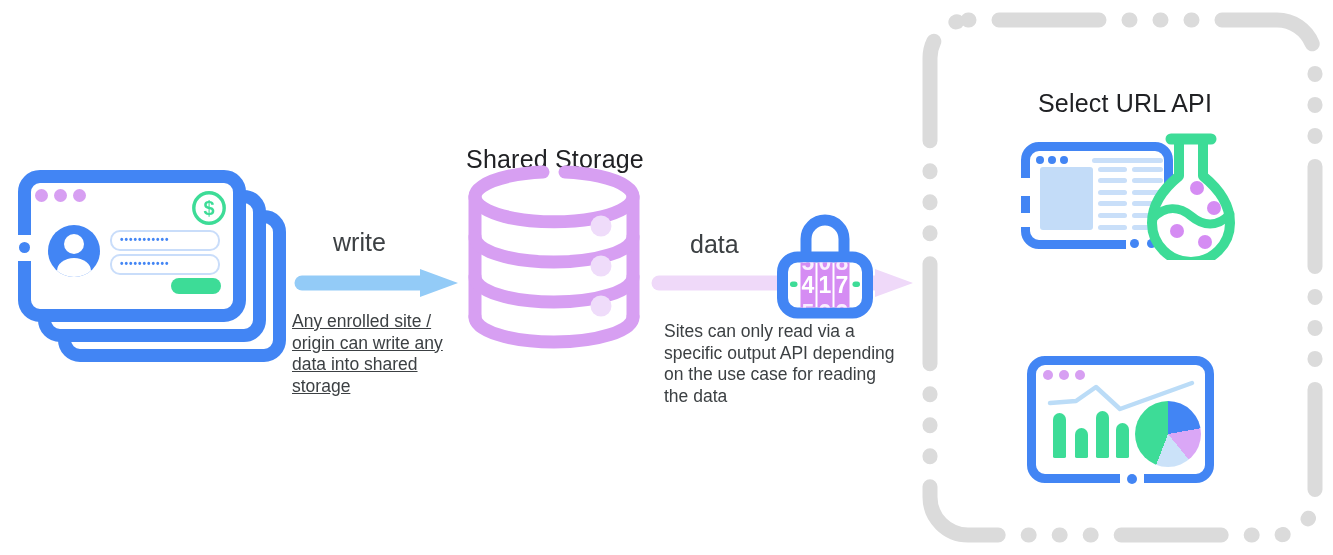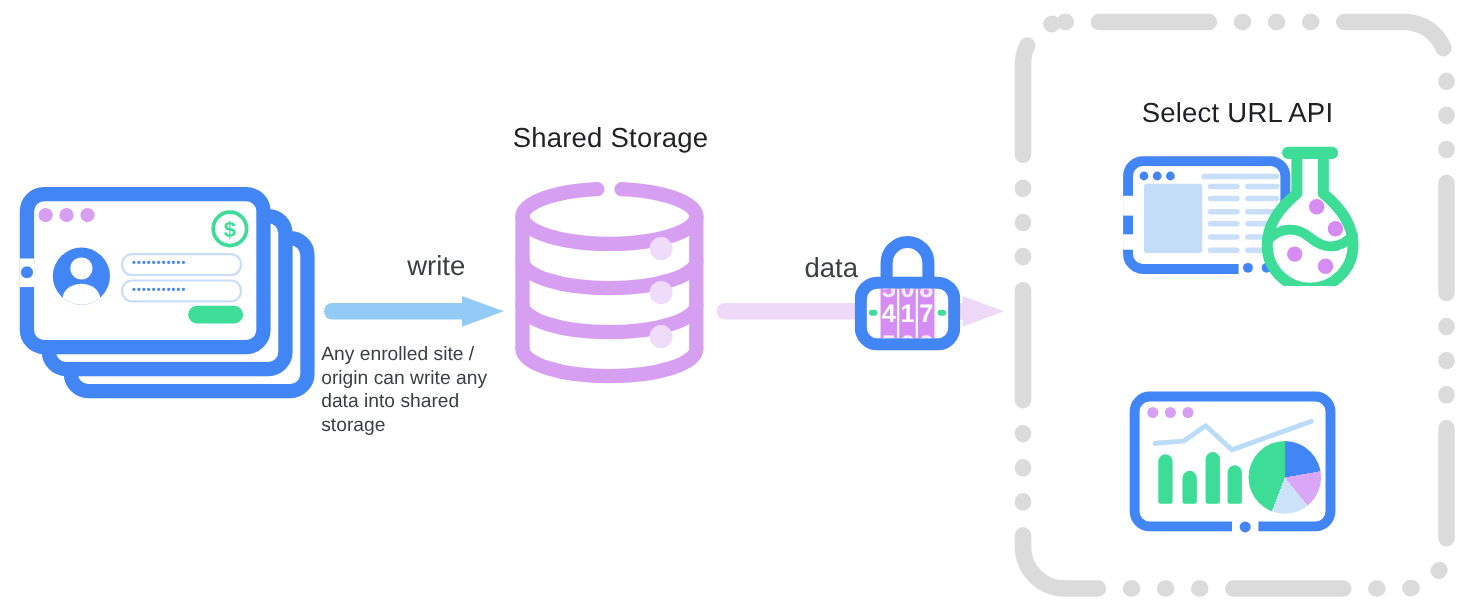--- a/index.html
+++ b/index.html
@@ -4,21 +4,21 @@
 <style>
   html,body{margin:0;padding:0;background:#fff;}
   #stage{
     position:relative;width:1333px;height:555px;background:#ffffff;overflow:hidden;
     font-family:"Liberation Sans", sans-serif;
   }
   .abs{position:absolute;}
 
   
   .section-title{font-weight:normal;font-size:25px;color:#202124;text-align:center;letter-spacing:.2px;}
-  .flow-label{font-size:25px;color:#3c4043;text-align:right;}
+  .flow-label{font-size:25px;color:#3c4043;text-align:left;}
   .flow-desc{font-size:17.5px;line-height:21.5px;color:#3c4043;}
 
   
   .card{position:absolute;width:228px;height:152px;background:#fff;border:13px solid #4285f4;border-radius:22px;box-sizing:border-box;}
   .dot{border-radius:50%;display:inline-block;}
   .card-dots{position:absolute;left:4px;top:6px;display:flex;gap:6px;}
   .card-dots .dot{width:13px;height:13px;background:#d79ff2;}
   .avatar{position:absolute;left:17px;top:42px;width:52px;height:52px;border-radius:50%;background:#4285f4;overflow:hidden;}
   .avatar .head{position:absolute;left:16px;top:9px;width:20px;height:20px;border-radius:50%;background:#fff;}
   .avatar .shoulders{position:absolute;left:9px;top:33px;width:34px;height:26px;border-radius:50%;background:#fff;}
@@ -69,23 +69,23 @@
       <div class="border-gap" style="left:-13px;top:52px;width:13px;height:26px;"></div>
       <div class="gap-dot" style="left:-12px;top:59px;width:11px;height:11px;"></div>
     </div>
   </div>
 
   <div class="abs flow-label" style="left:333px;top:228px;width:90px;">write</div>
   <svg class="abs" style="left:293px;top:267px;" width="168" height="32" viewBox="0 0 168 32">
     <path d="M 9 16 H 131" stroke="#93cbf7" stroke-width="15" stroke-linecap="round" fill="none"></path>
     <polygon points="127,2 165,16 127,30" fill="#93cbf7"></polygon>
   </svg>
-  <div class="abs flow-desc" style="left:292px;top:311px;width:175px;">Any enrolled site / origin can write any data into shared storage</div>
-
-  <div class="abs section-title" style="left:440px;top:112px;width:230px;">Shared Storage</div>
+  <div class="abs flow-desc" style="left:292px;top:311px;width:175px;text-decoration:underline;">Any enrolled site / origin can write any data into shared storage</div>
+
+  <div class="abs section-title" style="left:440px;top:145px;width:230px;">Shared Storage</div>
   <svg class="abs" style="left:468px;top:163px;" width="172" height="188" viewBox="0 0 172 188">
     <g stroke="#d79ff2" stroke-width="13" fill="none" stroke-linecap="round">
       <path d="M 97 9 A 79 25 0 1 1 75 9"></path>
       <path d="M 7 34 V 154"></path>
       <path d="M 165 34 V 154"></path>
       <path d="M 7 154 A 79 25 0 0 0 165 154"></path>
       <path d="M 7 74 A 79 25 0 0 0 165 74"></path>
       <path d="M 7 114 A 79 25 0 0 0 165 114"></path>
     </g>
     <g fill="#efdcfa">
@@ -124,20 +124,21 @@
       <g fill="#ffffff">
         <text x="31" y="94">4</text>
         <text x="48" y="94">1</text>
         <text x="65" y="94">7</text>
       </g>
     </g>
     <rect x="13" y="82.5" width="7.5" height="5.5" rx="2.7" fill="#3ddc97"></rect>
     <rect x="75.5" y="82.5" width="7.5" height="5.5" rx="2.7" fill="#3ddc97"></rect>
   </svg>
 
+  <div class="abs flow-desc" style="left:664px;top:321px;width:240px;">Sites can only read via a specific output API depending on the use case for reading the data</div>
 
   <svg class="abs" style="left:920px;top:10px;" width="405" height="535" viewBox="0 0 405 535">
     <rect x="10" y="10" width="385" height="515" rx="38" fill="none" stroke="#dbdbdb" stroke-width="15" stroke-linecap="round" stroke-dasharray="1 30 100 30 1 30 1 30"></rect>
   </svg>
 
   <div class="abs section-title" style="left:965px;top:89px;width:320px;">Select URL API</div>
   <div class="api-window" style="left:1021px;top:142px;width:152px;height:107px;">
     <div class="win-dots" style="left:6px;top:5px;gap:4px;">
       <span class="dot" style="width:8px;height:8px;background:#4285f4;"></span>
       <span class="dot" style="width:8px;height:8px;background:#4285f4;"></span>

